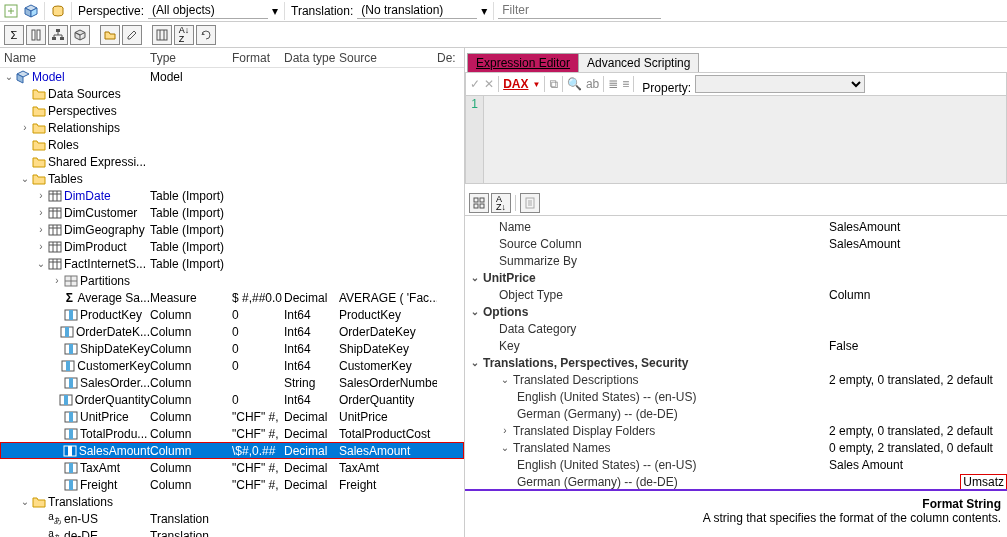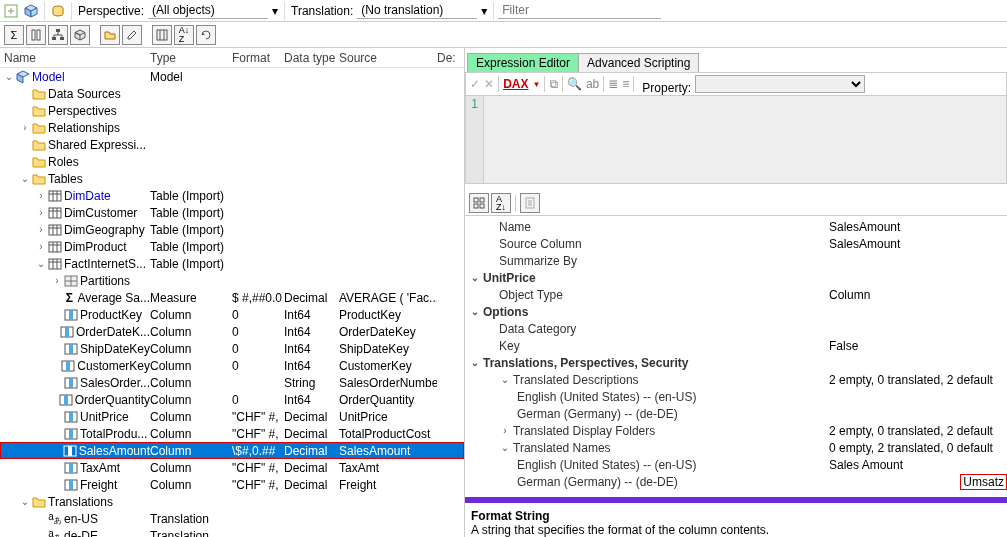--- a/index.html
+++ b/index.html
@@ -26,39 +26,39 @@
 .trow { display:flex; height: 17px; align-items:center; font-size:12px; white-space:nowrap; cursor:default;}
 .trow.sel { background:#0078d7; color:#fff; }
 .trow.box { outline: 1.5px solid #d00; outline-offset:-1px; }
 .trow .col-name { display:flex; align-items:center; gap:2px; }
 .twist { width:10px; text-align:center; color:#666; font-size:10px; display:inline-block;}
 .twist.blank { visibility:hidden;}
 .nico { width:14px; height:14px; display:inline-flex; align-items:center; justify-content:center; }
 .right { flex:1; display:flex; flex-direction:column; min-width:0; }
 .tabs { display:flex; height:24px; align-items:flex-end; padding-left:2px;}
 .tab { border:1px solid #aaa; border-bottom:none; padding:2px 8px; background:#f0f0f0; margin-right:-1px; font-size:12px;}
-.tab.active { background:#86efac; }
+.tab.active { background:#be185d;text-decoration:underline; }
 .editor-tb { height:24px; border:1px solid #ccc; border-bottom:1px solid #ccc; display:flex; align-items:center; padding:0 4px; gap:4px; }
 .editor-tb .lbl { margin-left:4px;margin-top:8px; }
 .editor-tb .combo { flex:0 0 170px; border:1px solid #aaa; height:18px; }
 .editor-area { height:88px; background:#eee; border:1px solid #ccc; border-top:none; position:relative; }
 .editor-area .gutter { position:absolute; left:0; top:0; bottom:0; width:18px; background:#e6e6e6; border-right:1px solid #ccc; font-size:11px; color:#2a7; text-align:center; padding-top:1px;}
 .rpanel { flex:1; display:flex; flex-direction:column; min-height:0;}
 .rtb { height:26px; display:flex; align-items:center; gap:2px; padding:0 4px; border-bottom:1px solid #ccc; margin-top:6px;}
 .rtb .btn { width:20px; height:20px; border:1px solid #888; display:flex; align-items:center; justify-content:center; background:#f4f4f4;}
 .pgrid { flex:1; overflow:auto; padding-top:2px;}
 .prow { display:flex; min-height:17px; align-items:center; padding-left:4px;}
 .prow .pk { flex:1; display:flex; align-items:center; gap:2px; white-space:nowrap; color:#333; overflow:hidden;}
 .prow .pv { width:178px; padding-right:6px; white-space:nowrap; overflow:hidden; text-overflow:ellipsis;}
 .prow.cat .pk { font-weight:bold; }
 .prow .chev { width:12px; font-size:10px; color:#555; text-align:center;}
 .prow.indent1 .pk { padding-left: 30px; }
 .prow.indent2 .pk { padding-left: 48px; }
 .prow .pv.box { border:1.5px solid #d00; display:inline-block; padding:0 2px; width:auto; min-width:40px;}
-.rbot { border-top:6px solid #6d28d9; padding:6px; height:40px;}
+.rbot { border-top:2px solid #6d28d9; padding:6px; height:48px;text-align:right;}
 .rbot .t { font-weight:bold; }
 .link { color:#0000cd; }
 svg { display:block; }
 </style>
 </head>
 <body>
 
 <div class="top-toolbar">
   <span class="ico">
       <svg width="14" height="14">
@@ -213,36 +213,36 @@
           <div class="col-source"></div>
         </div>
         <div class="trow">
           <div class="col-name" style="padding-left: 20px;">
             <span class="twist blank">·</span>
             <span class="nico">
               <svg width="14" height="12">
                 <path d="M1 2 L5 2 L6 4 L13 4 L13 11 L1 11 Z" fill="#fd8" stroke="#c90"></path>
               </svg>
             </span>
+            <span>Roles</span>
+          </div>
+          <div class="col-type"></div>
+          <div class="col-format"></div>
+          <div class="col-dtype"></div>
+          <div class="col-source"></div>
+        </div>
+        <div class="trow">
+          <div class="col-name" style="padding-left: 20px;">
+            <span class="twist blank">·</span>
+            <span class="nico">
+              <svg width="14" height="12">
+                <path d="M1 2 L5 2 L6 4 L13 4 L13 11 L1 11 Z" fill="#fd8" stroke="#c90"></path>
+              </svg>
+            </span>
             <span>Shared Expressi...</span>
-          </div>
-          <div class="col-type"></div>
-          <div class="col-format"></div>
-          <div class="col-dtype"></div>
-          <div class="col-source"></div>
-        </div>
-        <div class="trow">
-          <div class="col-name" style="padding-left: 20px;">
-            <span class="twist blank">·</span>
-            <span class="nico">
-              <svg width="14" height="12">
-                <path d="M1 2 L5 2 L6 4 L13 4 L13 11 L1 11 Z" fill="#fd8" stroke="#c90"></path>
-              </svg>
-            </span>
-            <span>Roles</span>
           </div>
           <div class="col-type"></div>
           <div class="col-format"></div>
           <div class="col-dtype"></div>
           <div class="col-source"></div>
         </div>
         <div class="trow">
           <div class="col-name" style="padding-left: 20px;">
             <span class="twist">⌄</span>
             <span class="nico">

